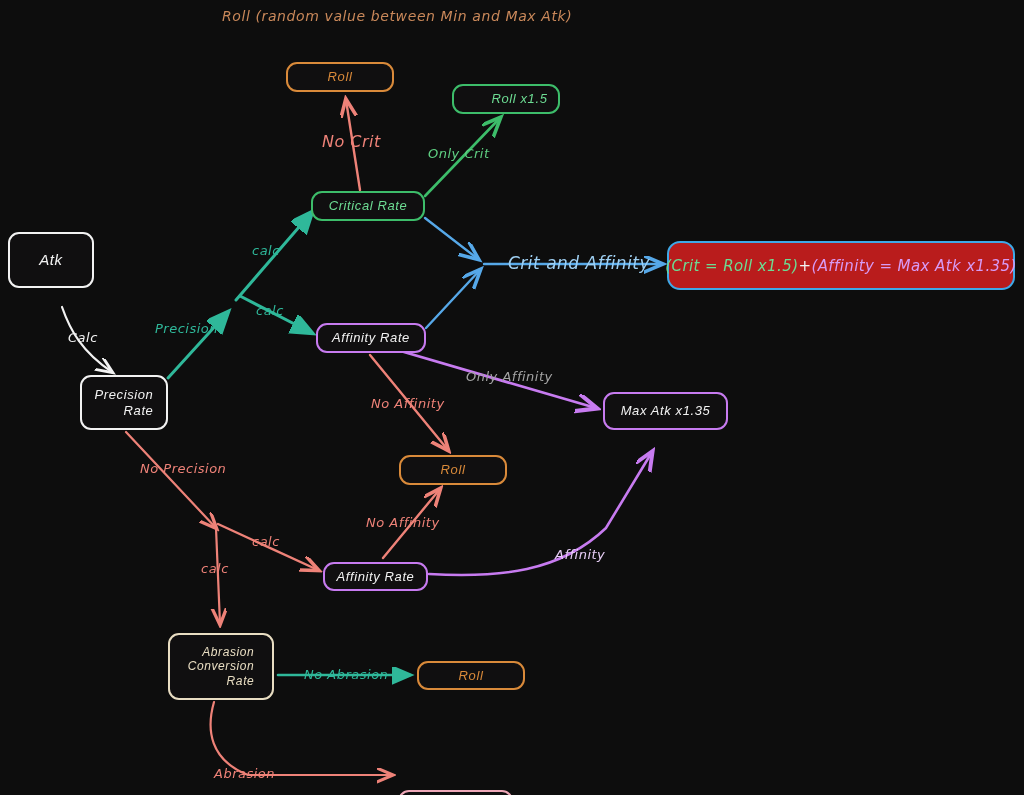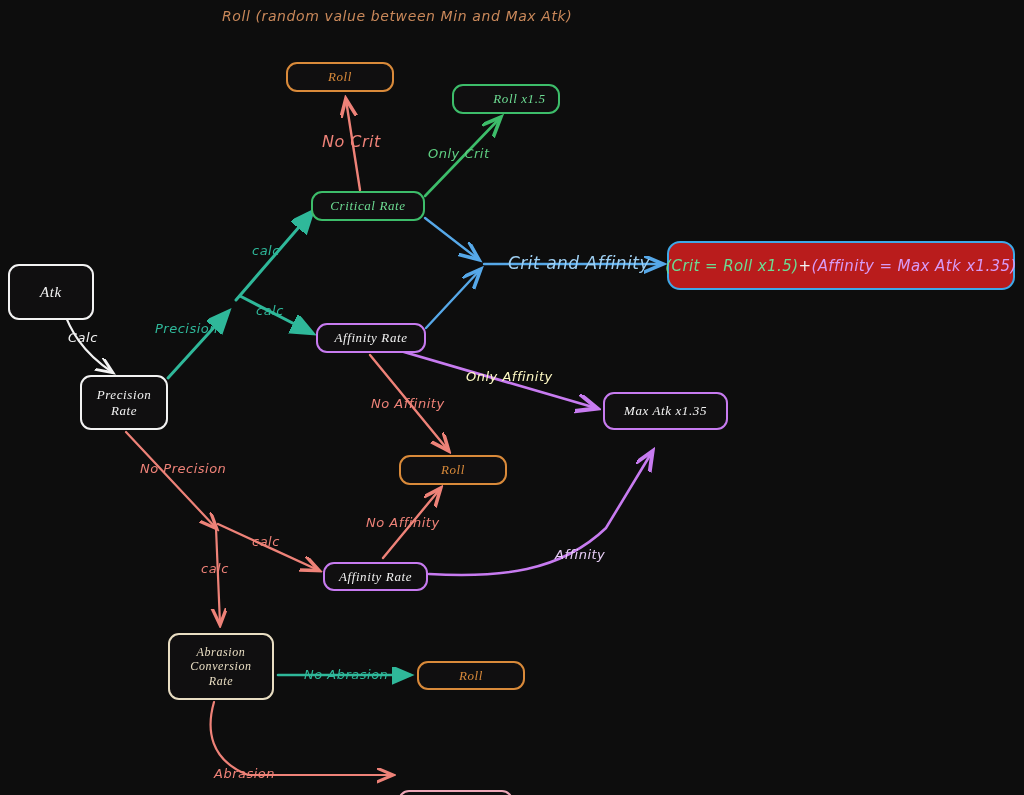--- a/index.html
+++ b/index.html
@@ -27,26 +27,26 @@
     width: 1024px;
     height: 795px;
     pointer-events: none;
   }
   .node {
     position: absolute;
     box-sizing: border-box;
     display: flex;
     align-items: center;
     justify-content: center;
-    text-align: center;
+    text-align: right;
     border-style: solid;
     border-width: 2px;
     border-radius: 11px;
     background: #100f10;
-    font-family: Liberation Serif, serif;
+    font-family: Liberation Sans, sans-serif;
     font-style: italic;
     letter-spacing: 0.6px;
     line-height: 1.22;
     white-space: pre-line;
   }
   .edge-label {
     position: absolute;
     font-family: "DejaVu Sans", sans-serif;
     font-style: italic;
     letter-spacing: 0.5px;
@@ -147,21 +147,21 @@
 
     <path d="M429,574 C500,578 560,572 606,528 L652,452" fill="none" stroke="#c77bf0" stroke-width="2.6" stroke-linecap="round" marker-end="url(#ah-purple)"></path>
 
     <path d="M278,675 L410,675" fill="none" stroke="#2fb89a" stroke-width="2.6" stroke-linecap="round" marker-end="url(#ah-teal)"></path>
 
     <path d="M214,702 C206,730 210,760 248,775 L392,775" fill="none" stroke="#ee8278" stroke-width="2.2" stroke-linecap="round" marker-end="url(#ah-pink)"></path>
   </svg>
 
   <div class="title" style="left: 222px; top: 8px; color: rgb(201, 136, 90); font-size: 14px;">Roll (random value between Min and Max Atk)</div>
 
-  <div class="node" style="left: 8px; top: 264px; width: 86px; height: 56px; border-color: rgb(242, 242, 242); color: rgb(242, 242, 242); font-size: 15px;">
+  <div class="node" style="left: 8px; top: 232px; width: 86px; height: 56px; border-color: rgb(242, 242, 242); color: rgb(242, 242, 242); font-size: 15px;">
     <span>Atk</span>
   </div>
   <div class="node" style="left: 80px; top: 375px; width: 88px; height: 55px; border-color: rgb(242, 242, 242); color: rgb(242, 242, 242); font-size: 13px;">
     <span>Precision
 Rate</span>
   </div>
   <div class="node" style="left: 311px; top: 191px; width: 114px; height: 30px; border-color: rgb(61, 189, 106); color: rgb(109, 220, 147); font-size: 13px;">
     <span>Critical Rate</span>
   </div>
   <div class="node" style="left: 316px; top: 323px; width: 110px; height: 30px; border-color: rgb(199, 123, 240); color: rgb(242, 242, 242); font-size: 13px;">
@@ -201,21 +201,21 @@
   </div>
 
   <div class="edge-label" style="left: 68px; top: 330px; color: rgb(242, 242, 242); font-size: 13px;">Calc</div>
   <div class="edge-label" style="left: 155px; top: 321px; color: rgb(47, 184, 154); font-size: 13px;">Precision</div>
   <div class="edge-label" style="left: 252px; top: 243px; color: rgb(47, 184, 154); font-size: 13px;">calc</div>
   <div class="edge-label" style="left: 256px; top: 303px; color: rgb(47, 184, 154); font-size: 13px;">calc</div>
   <div class="edge-label" style="left: 322px; top: 132px; color: rgb(238, 130, 120); font-size: 16px;">No Crit</div>
   <div class="edge-label" style="left: 428px; top: 146px; color: rgb(95, 207, 130); font-size: 13px;">Only Crit</div>
   <div class="edge-label" style="left: 508px; top: 253px; color: rgb(158, 207, 242); font-size: 17px;">Crit and Affinity</div>
   <div class="edge-label" style="left: 371px; top: 396px; color: rgb(238, 130, 120); font-size: 13px;">No Affinity</div>
-  <div class="edge-label" style="left: 466px; top: 369px; color: #fef9c3; font-size: 13px;">Only Affinity</div>
+  <div class="edge-label" style="left: 466px; top: 369px; color: #a3a3a3; font-size: 13px;">Only Affinity</div>
   <div class="edge-label" style="left: 140px; top: 461px; color: rgb(238, 130, 120); font-size: 13px;">No Precision</div>
   <div class="edge-label" style="left: 201px; top: 561px; color: rgb(238, 130, 120); font-size: 13px;">calc</div>
   <div class="edge-label" style="left: 252px; top: 534px; color: rgb(238, 130, 120); font-size: 13px;">calc</div>
   <div class="edge-label" style="left: 366px; top: 515px; color: rgb(238, 130, 120); font-size: 13px;">No Affinity</div>
   <div class="edge-label" style="left: 555px; top: 547px; color: rgb(230, 205, 245); font-size: 13px;">Affinity</div>
   <div class="edge-label" style="left: 304px; top: 667px; color: rgb(47, 184, 154); font-size: 13px;">No Abrasion</div>
   <div class="edge-label" style="left: 214px; top: 766px; color: rgb(238, 130, 120); font-size: 13px;">Abrasion</div>
 
   <div class="watermark"></div>
 </div>

